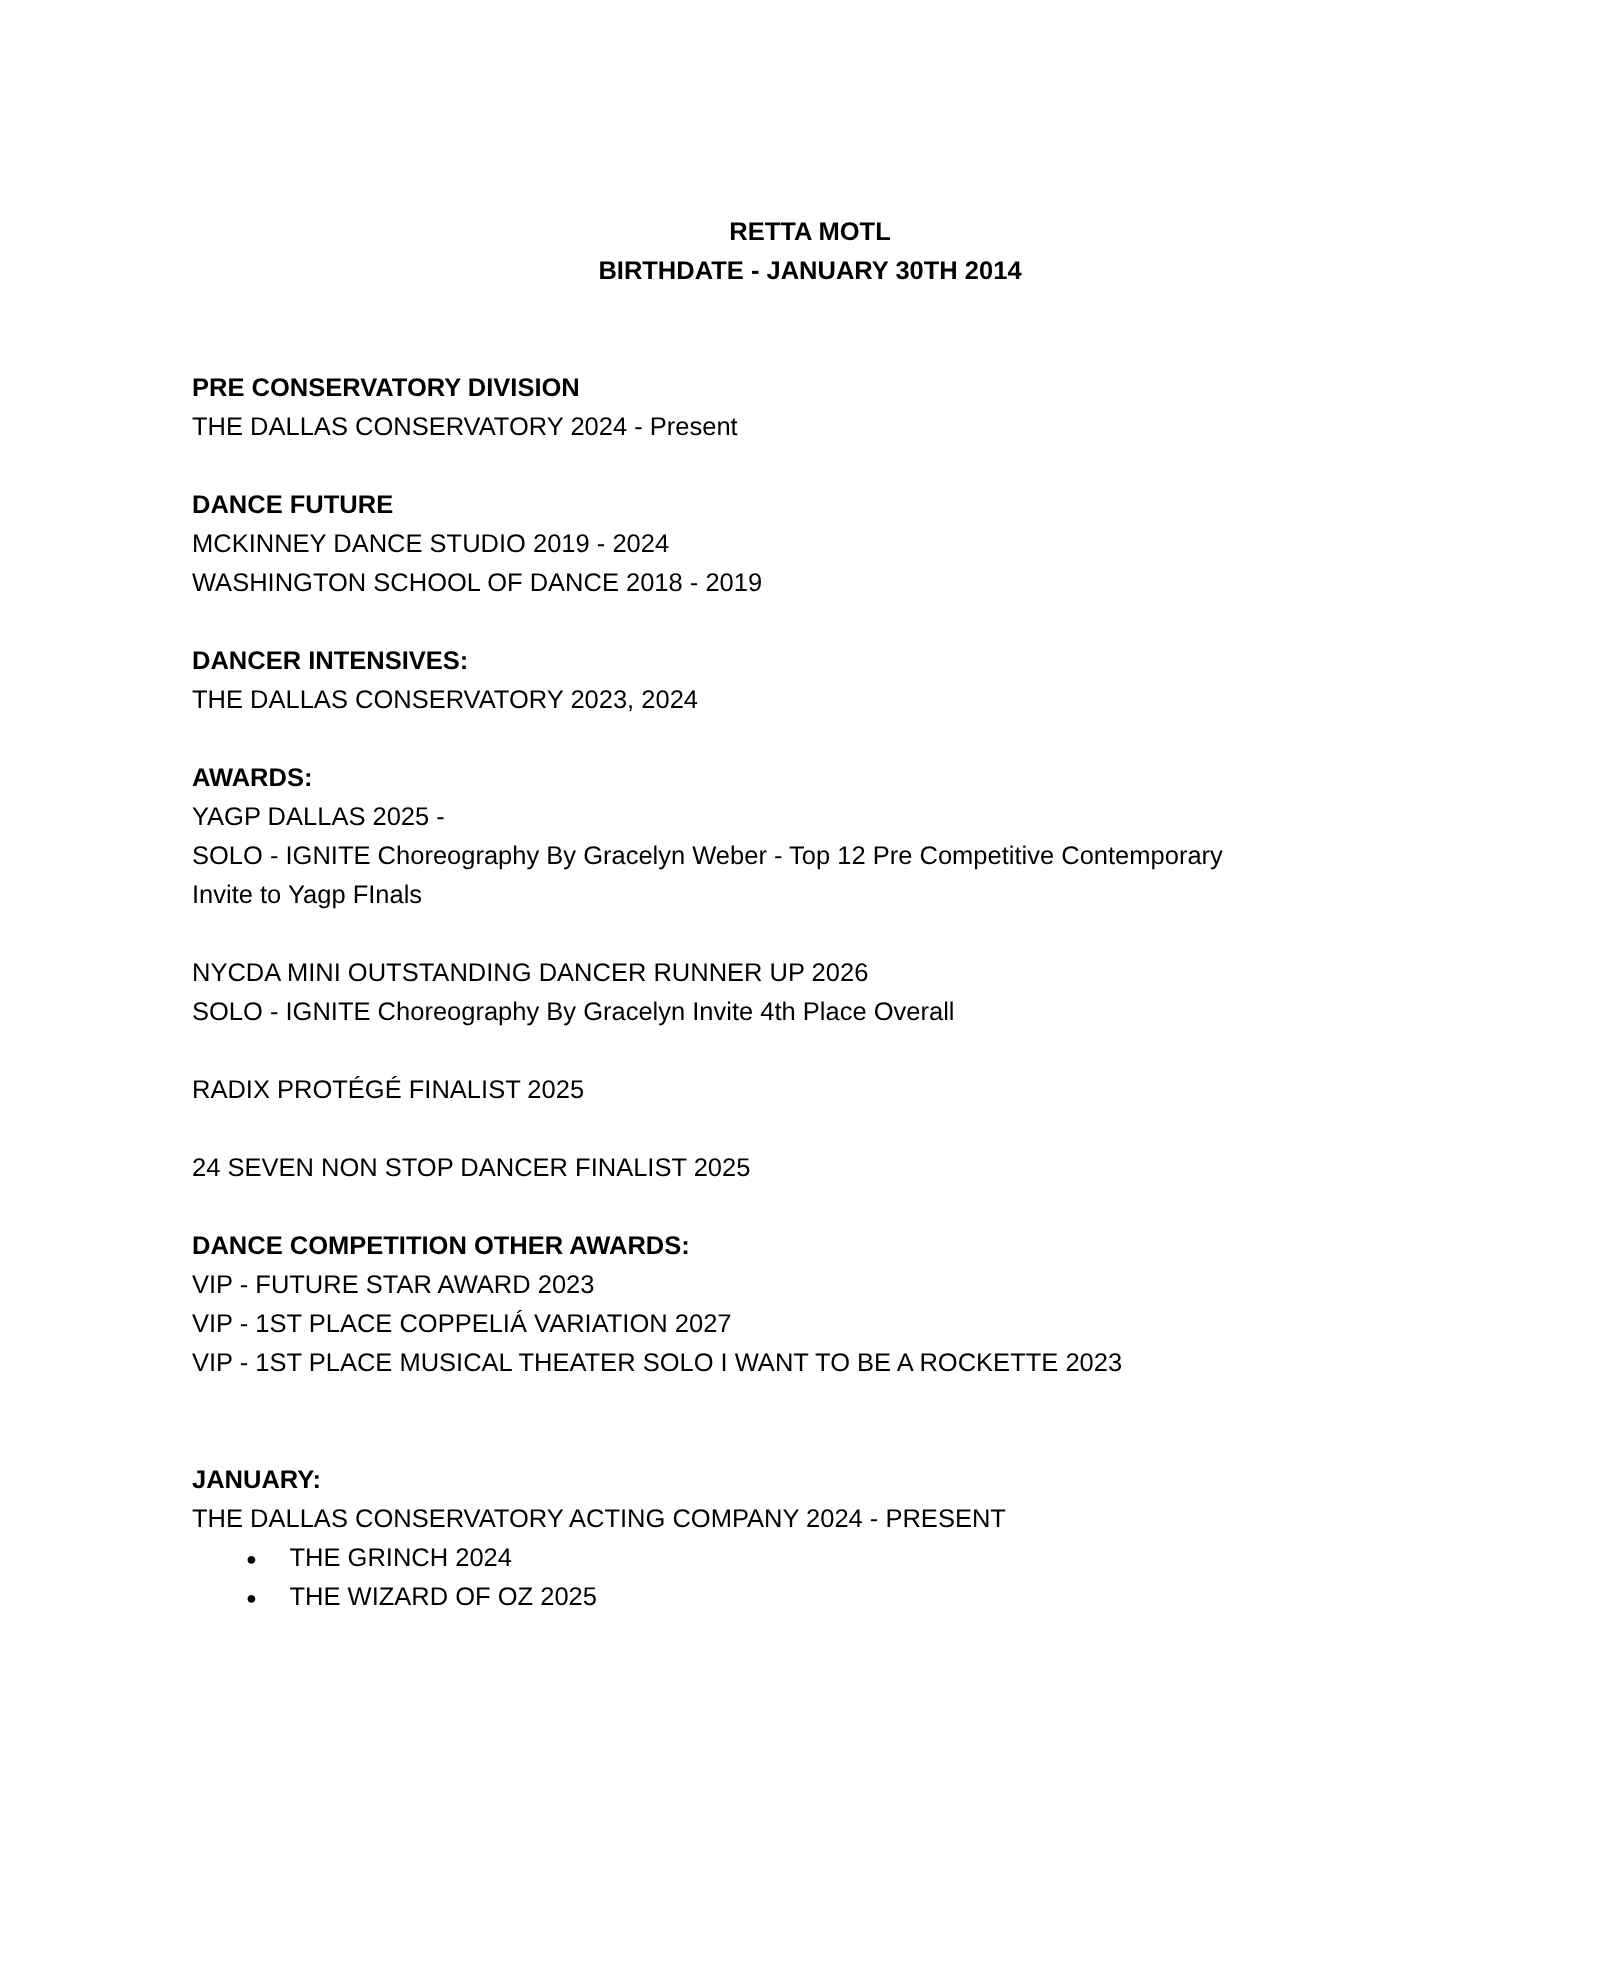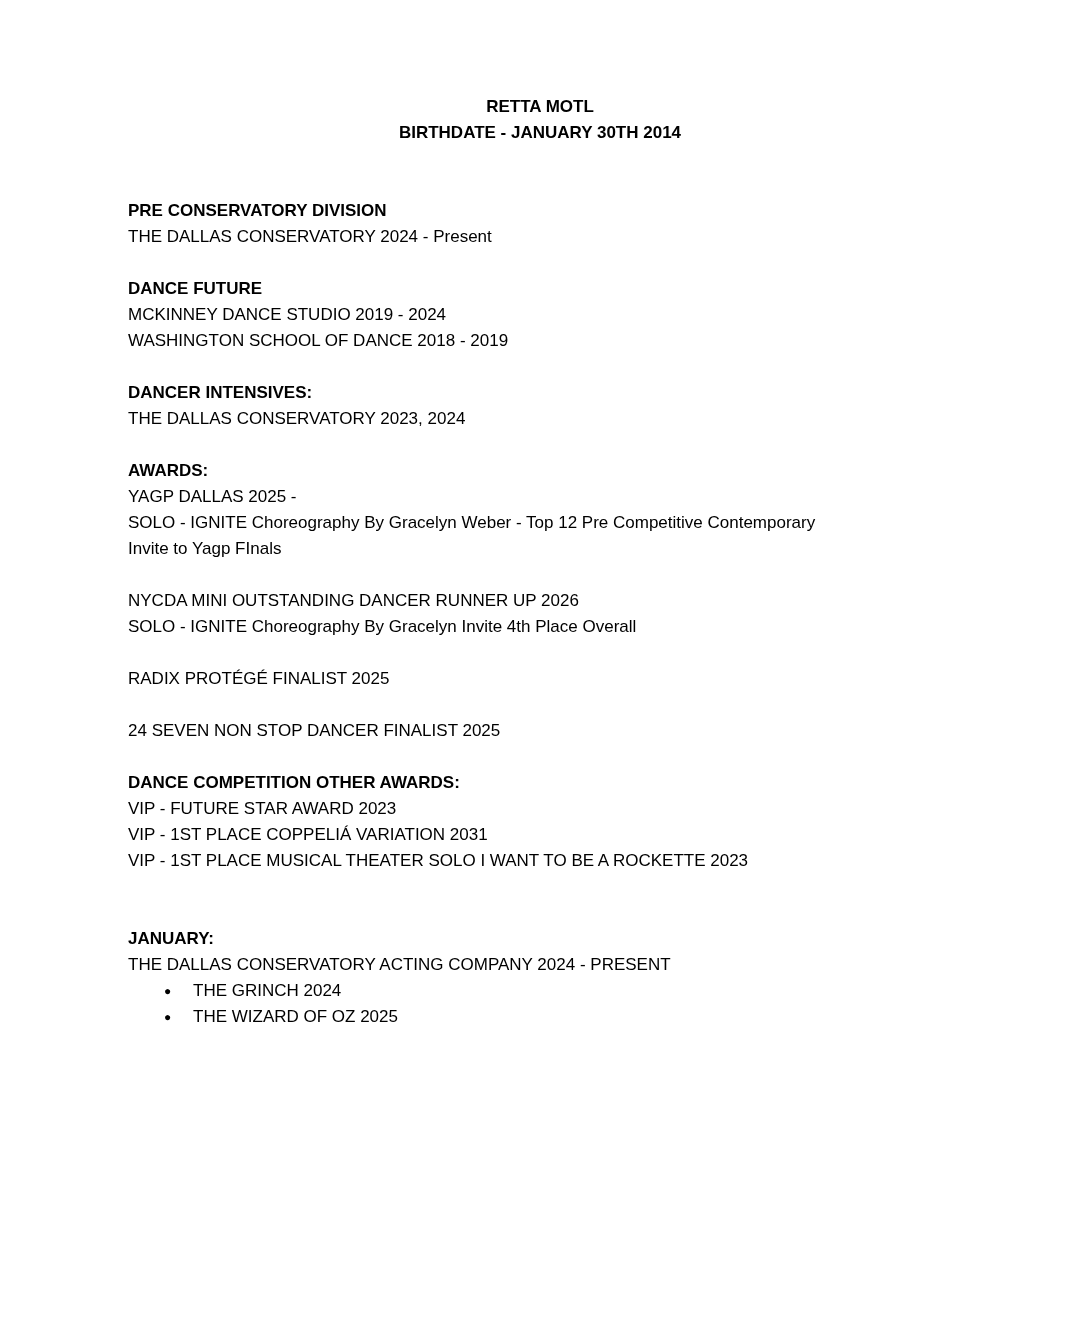--- a/index.html
+++ b/index.html
@@ -12,20 +12,21 @@
     overflow: hidden;
   }
   .page {
     box-sizing: border-box;
     width: 1080px;
     height: 1318px;
     padding: 94px 128px 0 128px;
   }
   .doc-header {
     text-align: center;
+    margin-top: 48px;
   }
   .doc-title, .doc-subtitle {
     font-size: 17px;
     line-height: 26px;
     font-weight: bold;
     white-space: pre;
   }
   .doc-body {
     margin-top: 52px;
   }
@@ -77,21 +78,21 @@
       <div class="block blank"></div>
       <div class="block line">NYCDA MINI OUTSTANDING DANCER RUNNER UP 2026</div>
       <div class="block line">SOLO - IGNITE Choreography By Gracelyn Invite 4th Place Overall</div>
       <div class="block blank"></div>
       <div class="block line">RADIX PROTÉGÉ FINALIST 2025</div>
       <div class="block blank"></div>
       <div class="block line">24 SEVEN NON STOP DANCER FINALIST 2025</div>
       <div class="block blank"></div>
       <div class="block heading">DANCE COMPETITION OTHER AWARDS:</div>
       <div class="block line">VIP - FUTURE STAR AWARD 2023</div>
-      <div class="block line">VIP - 1ST PLACE COPPELIÁ VARIATION 2031</div>
+      <div class="block line">VIP - 1ST PLACE COPPELIÁ VARIATION 2027</div>
       <div class="block line">VIP - 1ST PLACE MUSICAL THEATER SOLO I WANT TO BE A ROCKETTE 2023</div>
       <div class="block blank"></div>
       <div class="block blank"></div>
       <div class="block heading">JANUARY:</div>
       <div class="block line">THE DALLAS CONSERVATORY ACTING COMPANY 2024 - PRESENT</div>
       <div class="block bullet"><span class="dot">●</span><span class="btext">THE GRINCH 2024</span></div>
       <div class="block bullet"><span class="dot">●</span><span class="btext">THE WIZARD OF OZ 2025</span></div>
     </div>
 </div>
 

